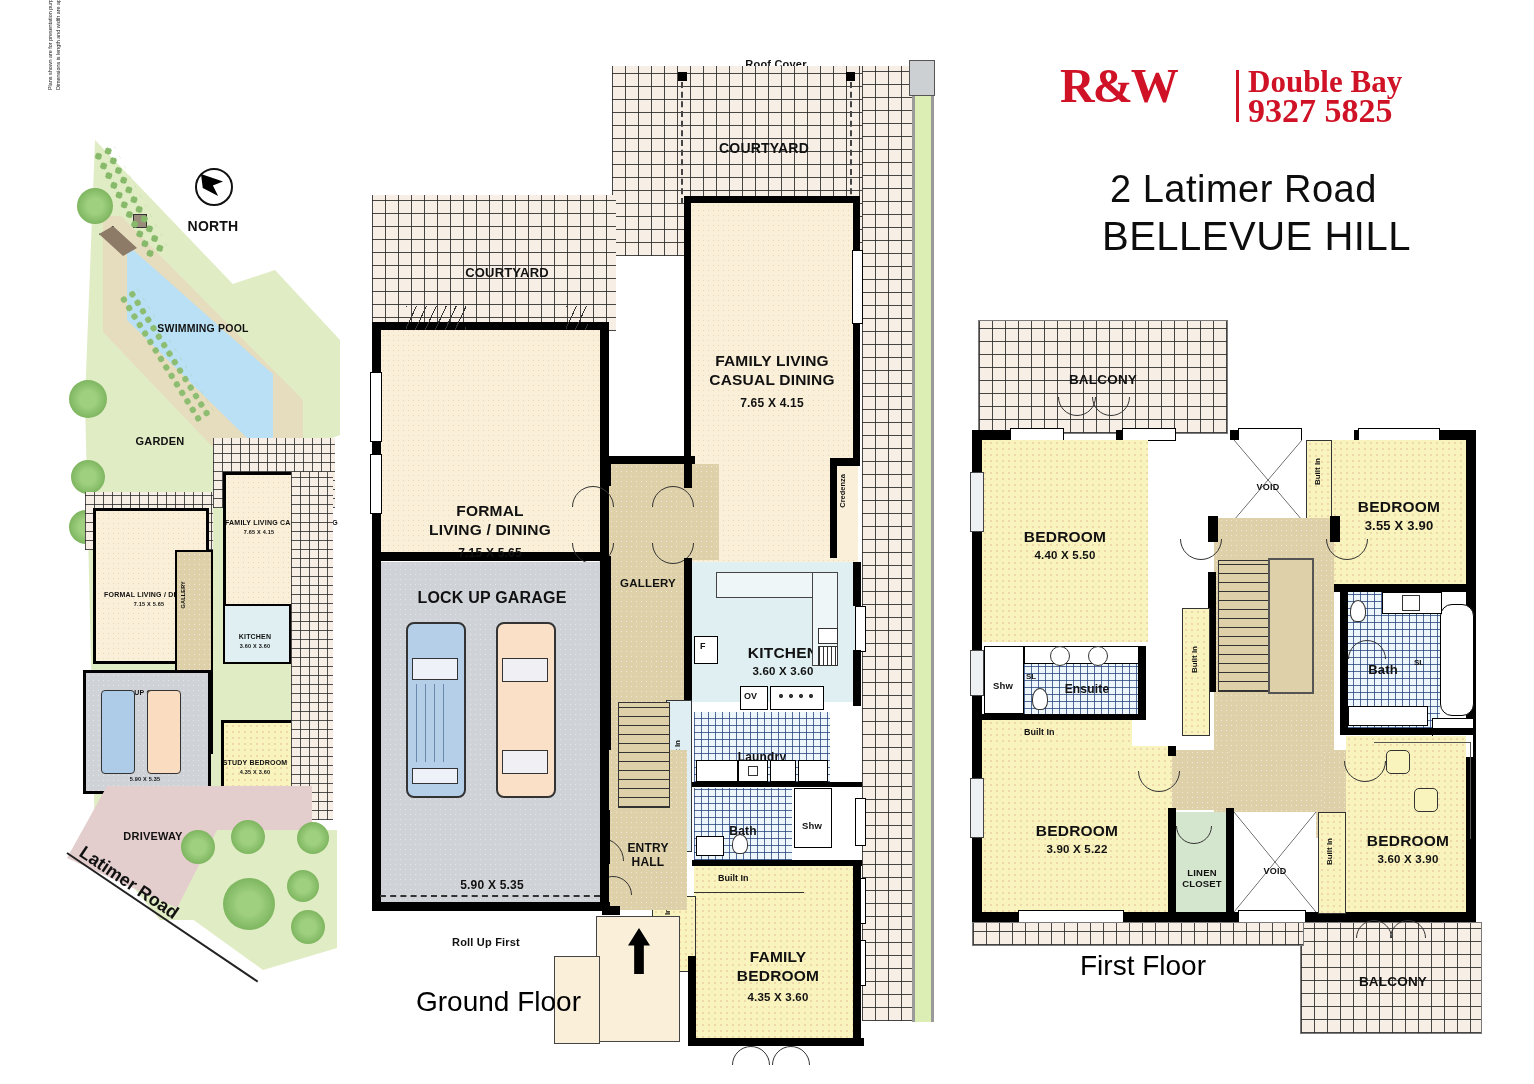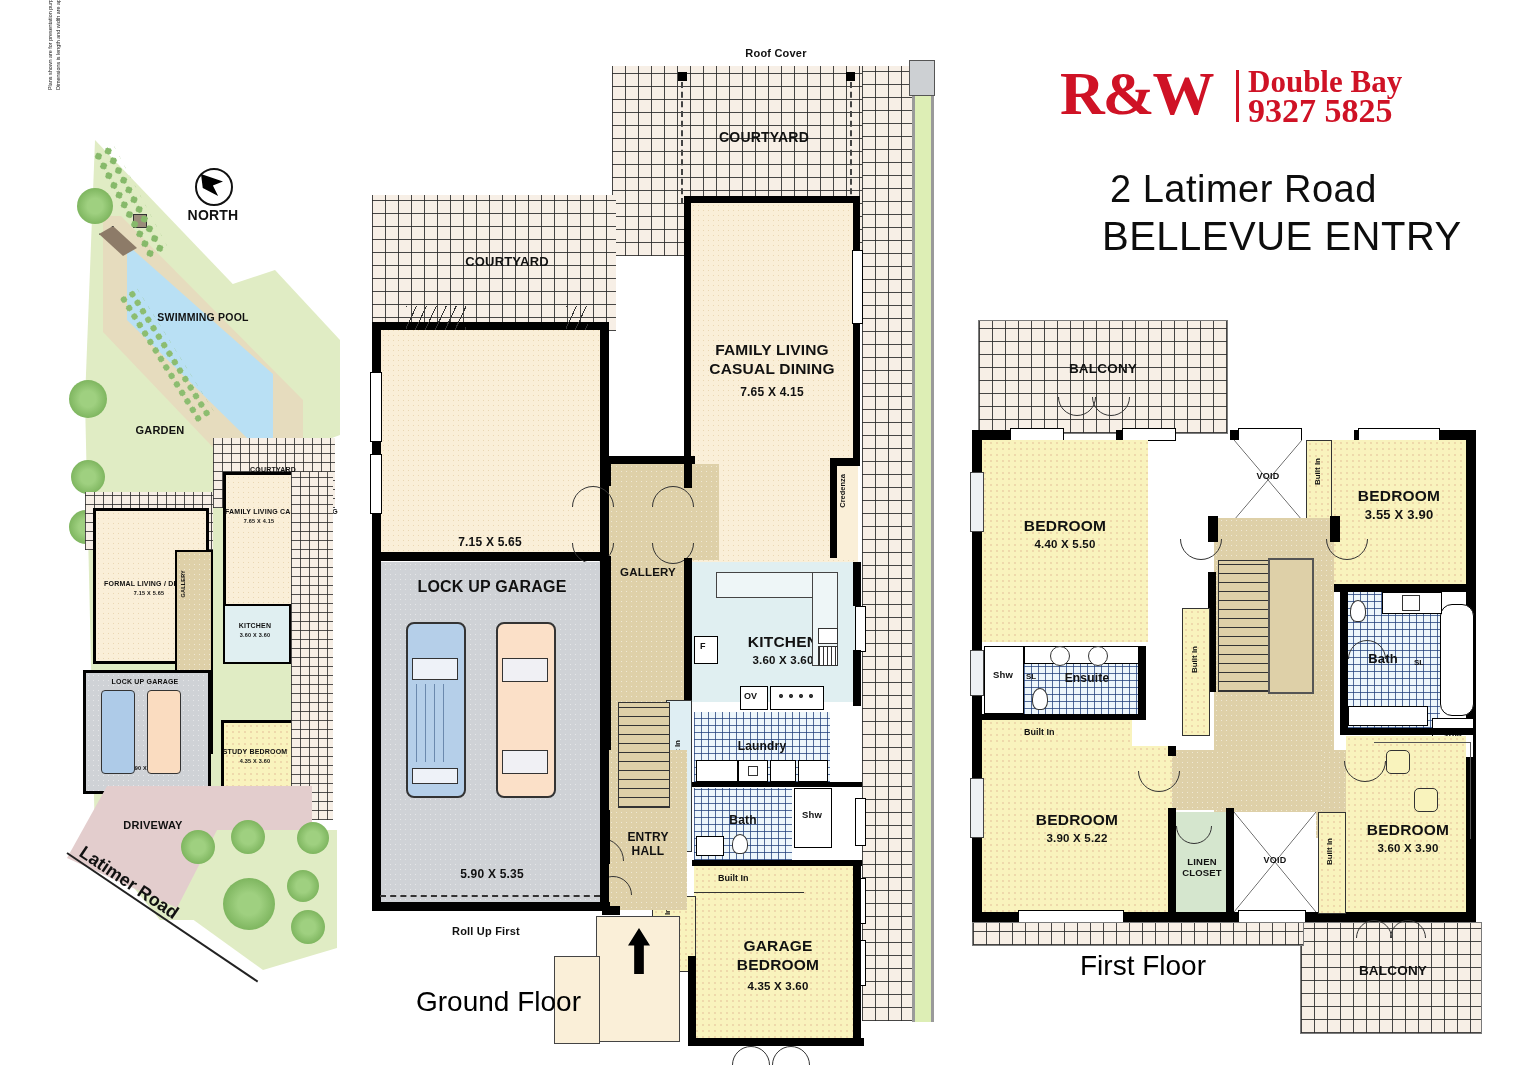--- a/index.html
+++ b/index.html
@@ -1,21 +1,21 @@
 <!DOCTYPE html>
 <html><head>
 <meta charset="utf-8">
 <title>Floor Plan</title>
 <style>
   html,body{margin:0;padding:0;background:#ffffff;}
   body{width:1534px;height:1084px;position:relative;overflow:hidden;
        font-family:"Liberation Sans","DejaVu Sans",sans-serif;color:#111;}
   .abs{position:absolute;}
   .lbl{position:absolute;text-align:center;line-height:1.08;font-weight:bold;
-       letter-spacing:.2px;white-space:nowrap;}
+       letter-spacing:.2px;white-space:nowrap;margin-top:11px;}
   .dim{font-weight:bold;}
 
   
   .f-living{background:#faefd8;}
   .f-bed{background:#f9f3bd;}
   .f-hall{background:#ded0a8;}
   .f-kitchen{background:#e0eff1;}
   .f-garage{background:#cfd2d6;}
   .f-white{background:#ffffff;}
   .f-lawn{background:#e0ecc4;}
@@ -72,28 +72,28 @@
     transform:rotate(-90deg);transform-origin:0 0;
     font-size:5.4px;line-height:1.55;color:#222;font-weight:normal;
     letter-spacing:0px;white-space:normal;text-align:left;
   }
   .north-c{position:absolute;border-radius:50%;background:#fff;border:2px solid #111;}
 </style>
 </head>
 <body>
 
 <div id="brand" class="abs" style="left:1060px;top:62px;width:420px;height:70px;">
-  <div class="rw abs" style="left:0;top:-4px;font-size:62px;letter-spacing:-2px;">R&amp;W</div>
+  <div class="rw abs" style="left:0;top:-4px;font-size:48px;letter-spacing:-2px;">R&amp;W</div>
   <div class="abs" style="left:176px;top:8px;width:3px;height:52px;background:#cf1225;"></div>
   <div class="rw abs" style="left:188px;top:2px;font-size:31px;letter-spacing:0px;">Double Bay</div>
   <div class="rw abs" style="left:188px;top:30px;font-size:34px;letter-spacing:0px;">9327 5825</div>
 </div>
 
 <div class="abs addr" style="left:1110px;top:168px;font-size:38px;">2  Latimer Road</div>
-<div class="abs addr" style="left:1102px;top:214px;font-size:40px;">BELLEVUE ENTRY</div>
+<div class="abs addr" style="left:1102px;top:214px;font-size:40px;">BELLEVUE HILL</div>
 
 <div id="disclaimer">Plans shown are for presentation purposes only and are not part of any legal document or title and are subject to errors, omissions, inaccuracies and they should not be used as the sole or only contracts reference by purchasing decision. Professional guidance should make their enquiries using above express supplied. Dimensions is length and width are approximate. Illustration by Fabout Pains 0411 133500</div>
 
 <div class="abs" style="left:55px;top:130px;width:300px;height:890px;">
 
   <div class="abs f-lawn" style="left:10px;top:10px;width:270px;height:840px;
               clip-path:polygon(30px 0px, 250px 230px, 250px 620px, 225px 700px, 160px 780px, 95px 780px, 30px 700px, 20px 260px, 30px 0px);"></div>
 
   <div class="abs f-lawn" style="left:40px;top:140px;width:245px;height:200px;
               clip-path:polygon(0 60px, 180px 0px, 245px 70px, 245px 165px, 150px 200px, 0 200px);"></div>
@@ -259,20 +259,24 @@
   <div class="lbl" style="left:22px;top:440px;width:0;height:0;font-size:0;"></div>
   <div class="lbl" style="left:20px;top:438px;width:0;height:0;"></div>
 
   <div class="lbl" style="left:22px;top:440px;width:0;height:0;"></div>
 
   <div class="lbl" style="left:22px;top:440px;width:0;height:0;"></div>
 
   <div class="lbl" style="left:24px;top:438px;width:200px;font-size:15.5px;line-height:1.25;position:absolute;top:440px;">
   </div>
 
+  <div class="lbl" style="left:24px;top:440px;width:200px;font-size:15.5px;line-height:1.25;">
+    <span>FORMAL</span><br>
+    <span>LIVING / DINING</span>
+  </div>
   <div class="lbl dim" style="left:24px;top:486px;width:200px;font-size:12px;">
     <span>7.15 X 5.65</span></div>
 
   <div class="abs f-hall sp-hall" style="left:243px;top:414px;width:76px;height:286px;"></div>
   <div class="abs f-hall sp-hall" style="left:243px;top:414px;width:110px;height:96px;"></div>
   <div class="lbl" style="left:244px;top:516px;width:76px;font-size:11.5px;">
     <span>GALLERY</span></div>
 
   <div class="abs" style="left:206px;top:436px;width:40px;height:40px;border:1.4px solid #333;border-radius:50%;
               clip-path:polygon(0 0,100% 0,100% 50%,0 50%);"></div>
@@ -340,21 +344,21 @@
 
   <div class="abs f-bed sp-bed" style="left:328px;top:816px;width:166px;height:174px;"></div>
   <div class="abs f-bed sp-bed" style="left:328px;top:816px;width:110px;height:26px;border-bottom:1px solid #333;"></div>
   <div class="abs tiny" style="left:352px;top:823px;font-size:9px;">
     <span>Built In</span></div>
   <div class="abs f-bed sp-bed" style="left:286px;top:846px;width:42px;height:74px;border:1px solid #333;"></div>
   <div class="abs tiny vert" style="left:297px;top:858px;font-size:8px;">
     <span>Built In</span></div>
 
   <div class="lbl" style="left:336px;top:886px;width:152px;font-size:15.5px;line-height:1.25;">
-    <span>GARAGE</span><br>
+    <span>FAMILY</span><br>
     <span>BEDROOM</span>
   </div>
   <div class="lbl dim" style="left:336px;top:930px;width:152px;font-size:11.5px;">
     <span>4.35 X 3.60</span></div>
   <div class="win" style="left:489px;top:828px;width:9px;height:44px;"></div>
   <div class="win" style="left:489px;top:890px;width:9px;height:44px;"></div>
   <div class="wall" style="left:487px;top:816px;width:8px;height:178px;"></div>
   <div class="wall" style="left:322px;top:906px;width:8px;height:88px;"></div>
   <div class="wall" style="left:322px;top:988px;width:176px;height:8px;"></div>
 

